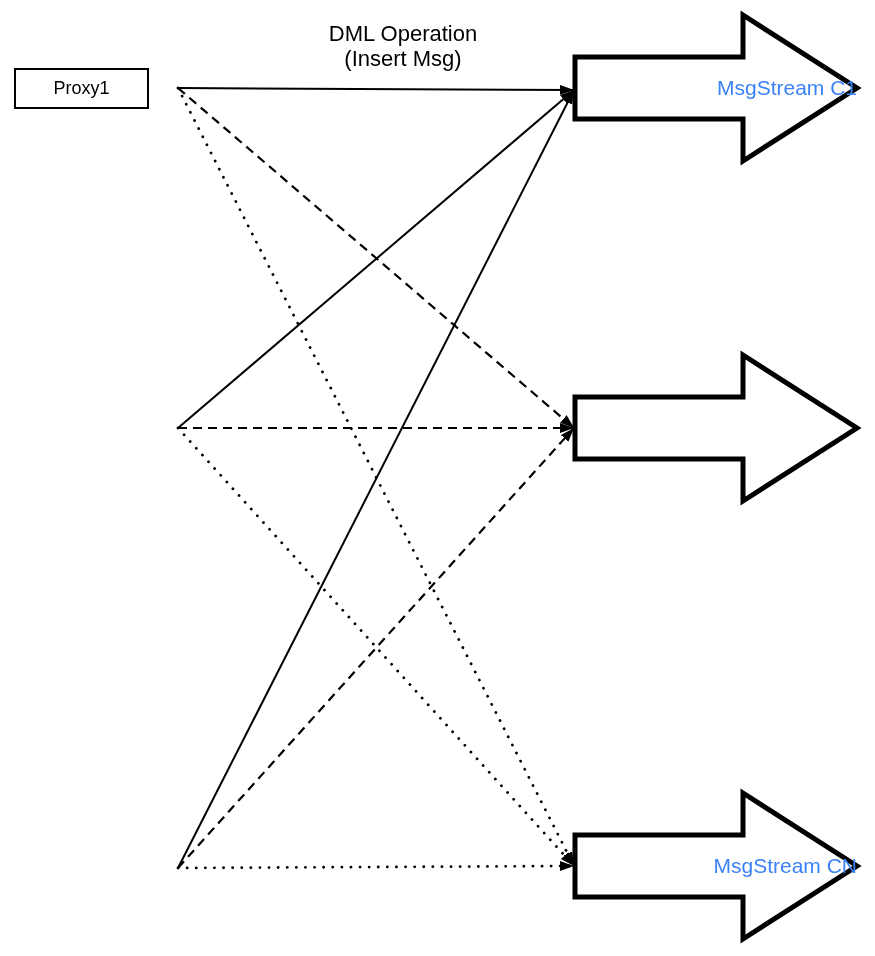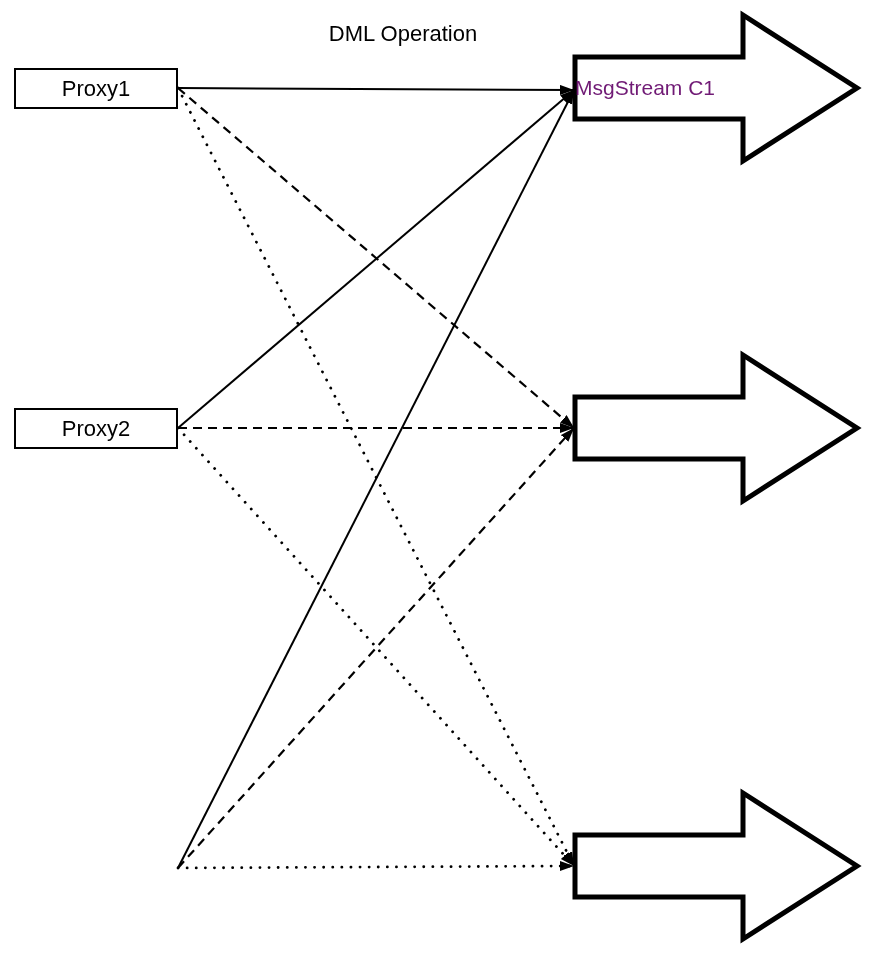--- a/index.html
+++ b/index.html
@@ -40,39 +40,39 @@
   }
   .block-arrow {
     fill: #ffffff;
     stroke: #000000;
     stroke-width: 5;
     stroke-linejoin: miter;
   }
   .proxy-box {
     position: absolute;
     left: 14px;
-    width: 164px;
+    width: 135px;
     height: 41px;
     box-sizing: border-box;
     border: 2px solid #000000;
     background: #ffffff;
     display: flex;
     align-items: center;
     justify-content: center;
-    font-size: 22px;
+    font-size: 18px;
     color: #000000;
   }
   .stream-label {
     position: absolute;
     left: 575px;
     width: 282px;
     transform: translateY(-50%);
-    text-align: left;
+    text-align: right;
     font-size: 21px;
-    color: #701a75;
+    color: #3b82f6;
     white-space: nowrap;
   }
   .annotation {
     position: absolute;
     left: 253px;
     top: 22px;
     width: 300px;
     text-align: center;
     font-size: 22px;
     line-height: 1.12;
@@ -105,24 +105,23 @@
       <line class="edge-dotted" x1="178" y1="868" x2="574" y2="866" marker-end="url(#arrowhead)"></line>
     </g>
 
     <polygon class="block-arrow" points="575,57 743,57 743,15 857,88 743,161 743,119 575,119"></polygon>
     <polygon class="block-arrow" points="575,397 743,397 743,355 857,428 743,501 743,459 575,459"></polygon>
     <polygon class="block-arrow" points="575,835 743,835 743,793 857,866 743,939 743,897 575,897"></polygon>
   </svg>
 
   <div class="annotation">
     <div>DML Operation</div>
+    <div>(Insert Msg)</div>
   </div>
 
   <div class="proxy-box" style="top:68px">
     <span>Proxy1</span>
   </div>
-  <div class="proxy-box" style="top:408px">
-    <span>Proxy2</span>
-  </div>
 
   <div class="stream-label" style="top:88px">MsgStream C1</div>
+  <div class="stream-label" style="top:866px">MsgStream CN</div>
 
 </div>
 
 </body></html>

